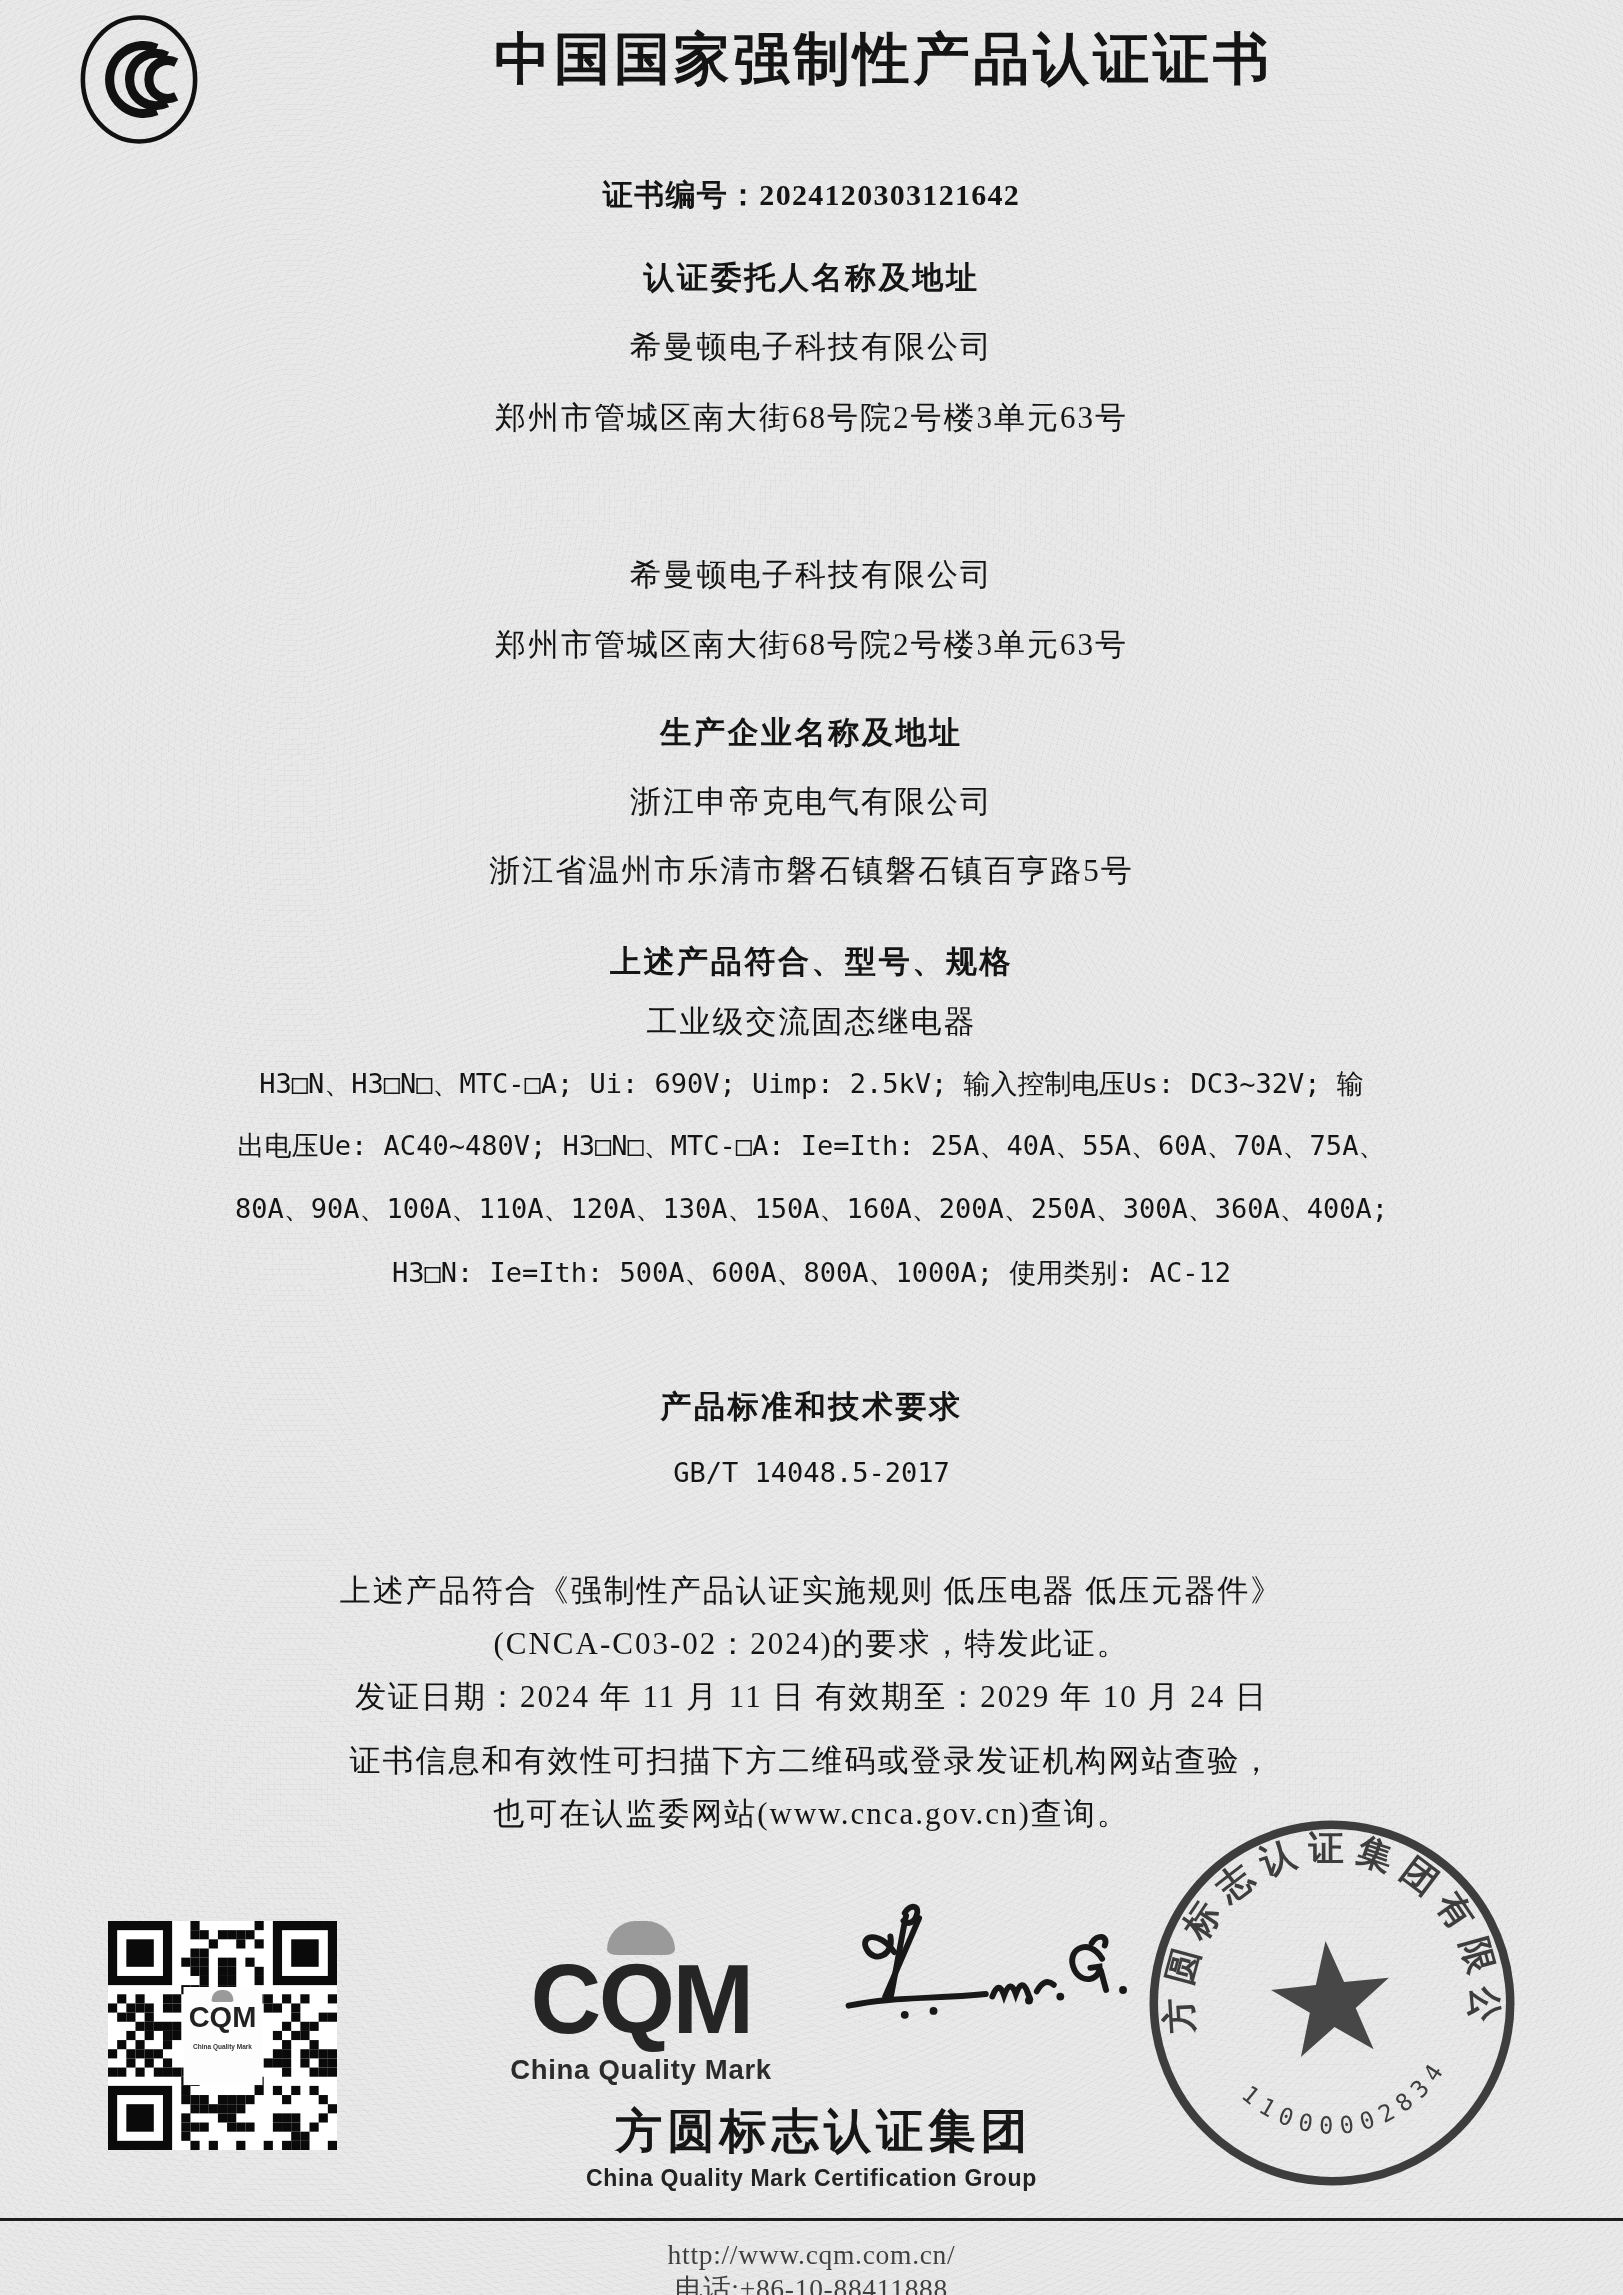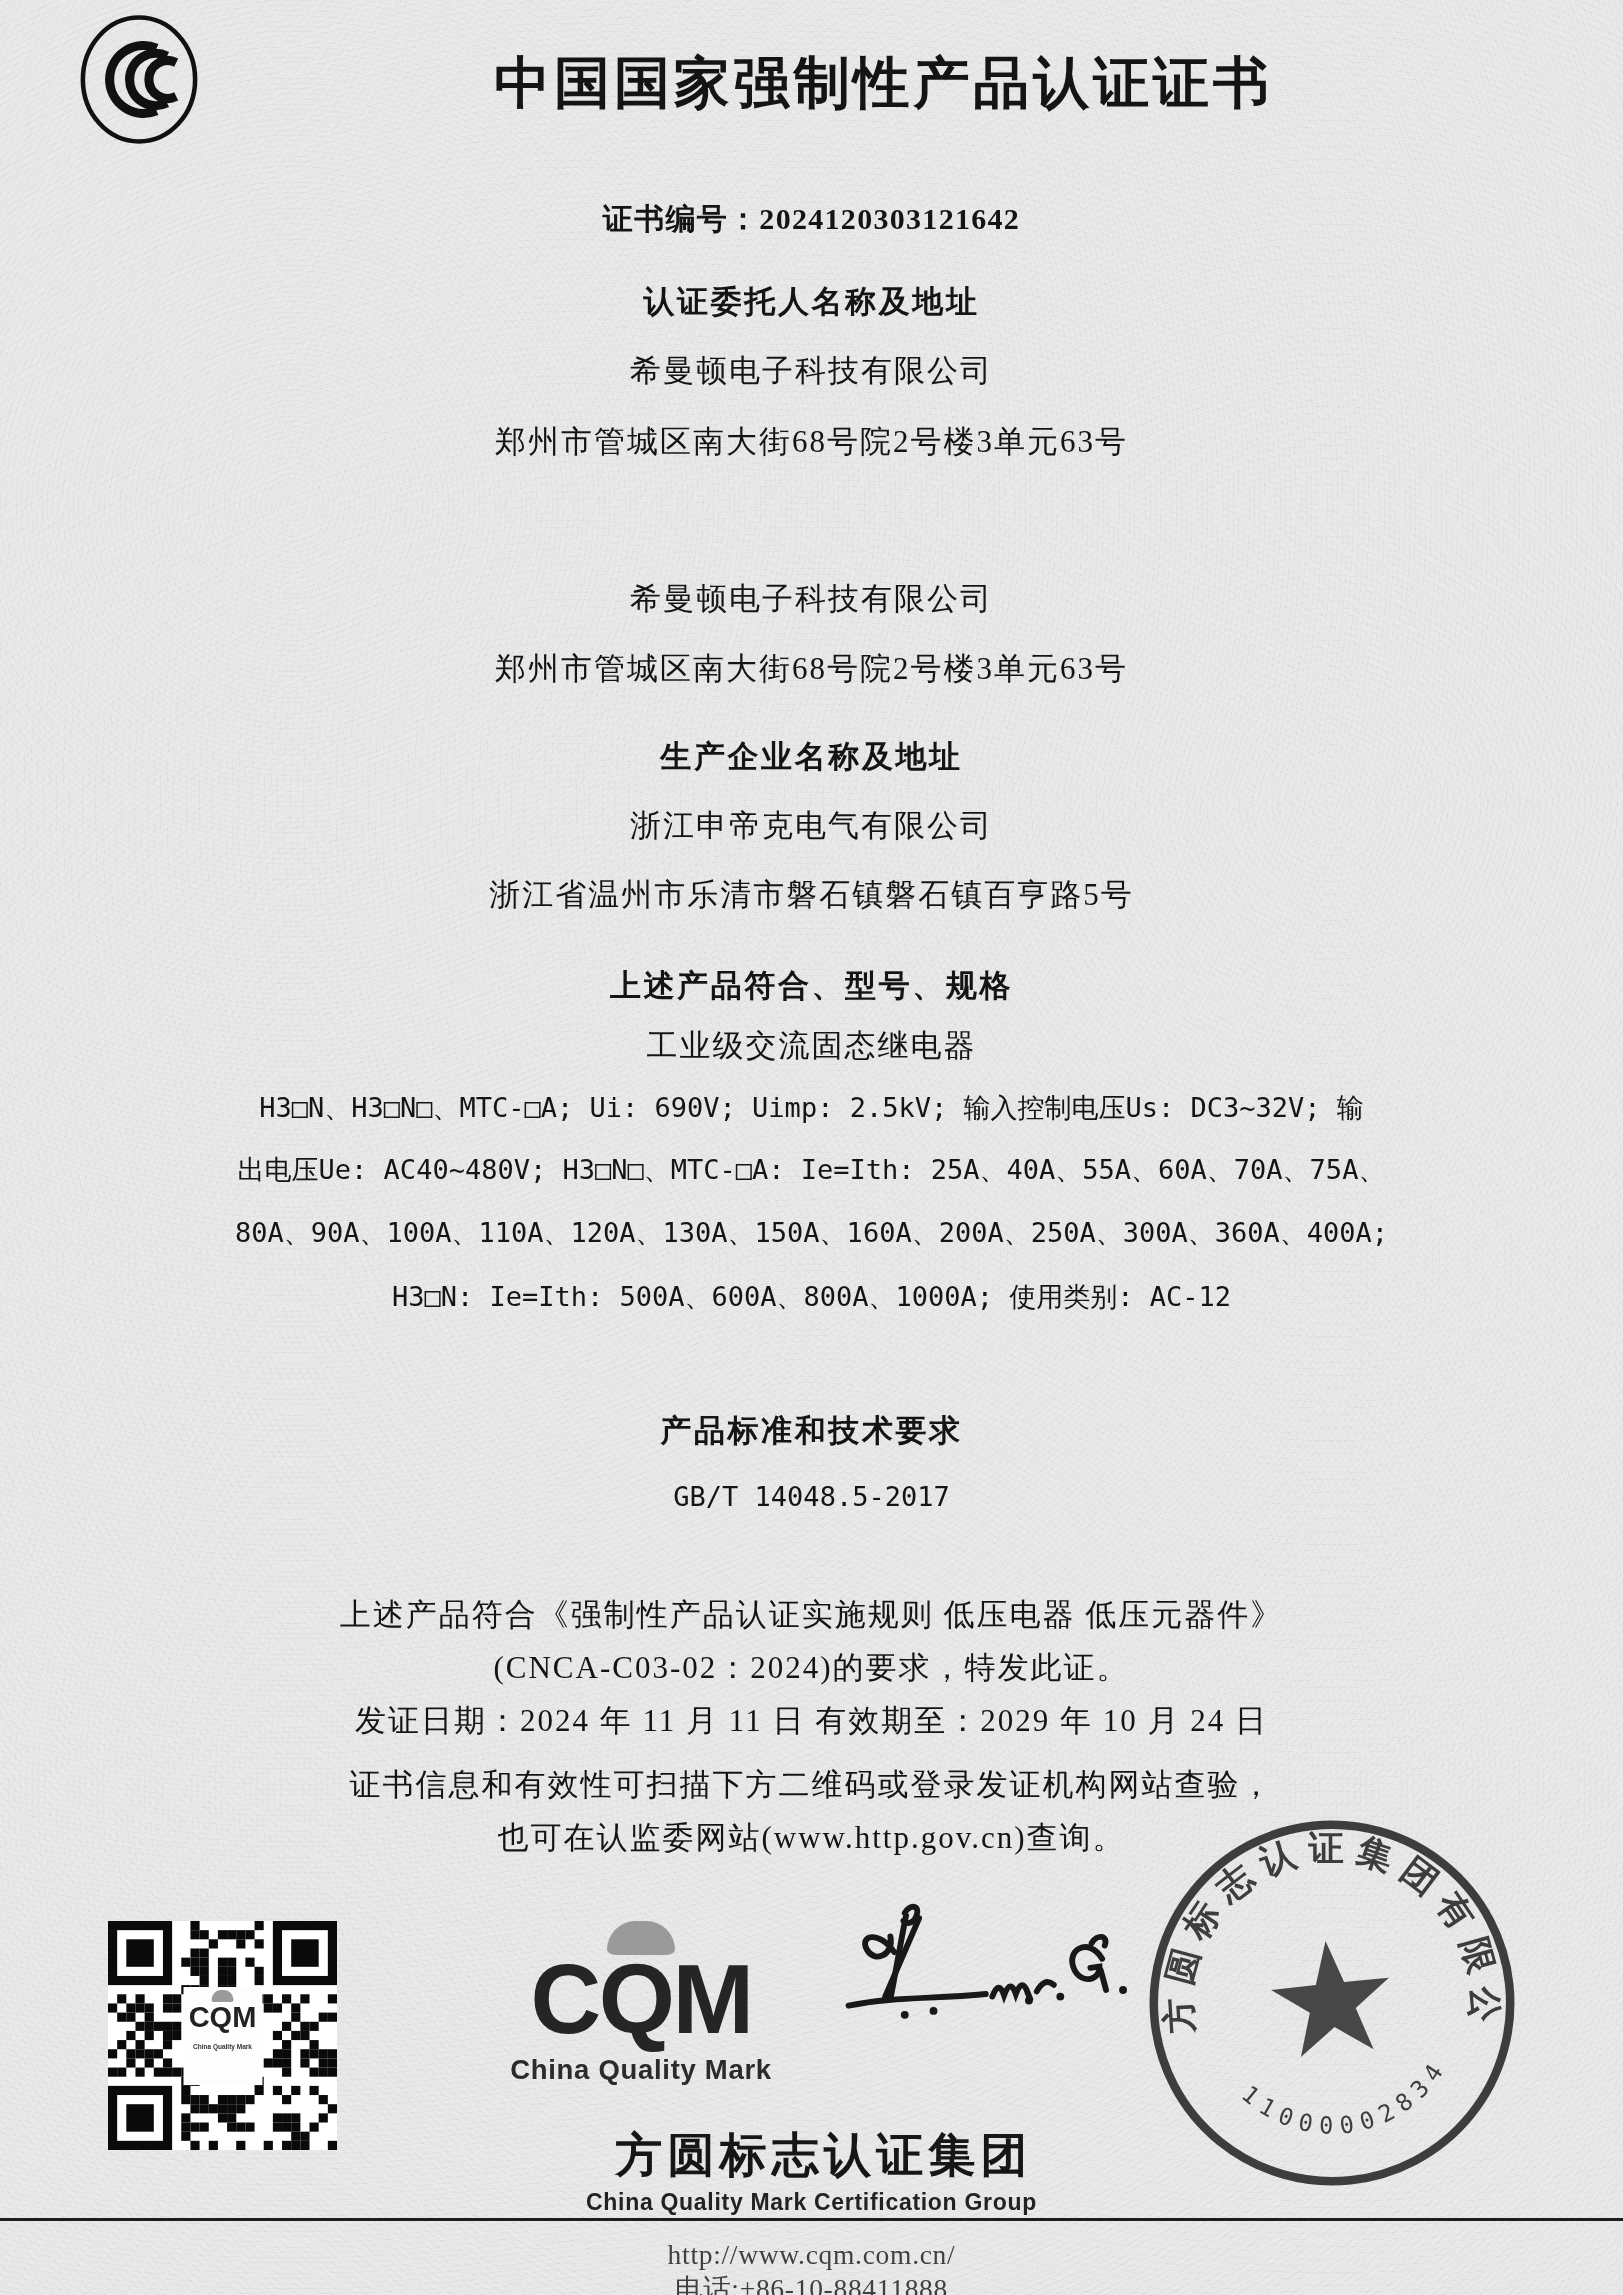--- a/index.html
+++ b/index.html
@@ -9,21 +9,21 @@
     background-color:#e9e9e9;
     background-image:
       repeating-radial-gradient(circle at 18% 22%, rgba(110,110,110,.055) 0 0.7px, transparent 0.7px 5.2px),
       repeating-radial-gradient(circle at 82% 35%, rgba(110,110,110,.05) 0 0.7px, transparent 0.7px 6.5px),
       repeating-radial-gradient(circle at 50% 78%, rgba(110,110,110,.045) 0 0.7px, transparent 0.7px 5.9px),
       repeating-radial-gradient(circle at 35% 55%, rgba(110,110,110,.04) 0 0.7px, transparent 0.7px 7.2px);
     font-family:"Liberation Serif", serif;
     color:#141414;
     overflow:hidden;
   }
-  .abs{position:absolute;left:0;right:0;text-align:center;margin-top:24px;}
+  .abs{position:absolute;left:0;right:0;text-align:center;}
   .title{
     top:22px;left:196px;right:52px;
     font-family:"Liberation Sans", sans-serif;
     font-weight:bold;font-size:56px;letter-spacing:3.9px;text-align:center;
   }
   .certno{top:175px;font-size:30px;font-weight:bold;letter-spacing:1.3px;}
   .h{font-size:31px;font-weight:bold;letter-spacing:2.6px;}
   .t{font-size:31px;letter-spacing:2px;}
   .mono{font-family:"DejaVu Sans Mono", monospace;font-size:27px;letter-spacing:0;}
   .ccc-logo{position:absolute;left:77px;top:14.4px;width:124px;height:131px;}
@@ -95,21 +95,21 @@
   <div class="abs mono" style="top:1191px">80A、90A、100A、110A、120A、130A、150A、160A、200A、250A、300A、360A、400A;</div>
   <div class="abs mono" style="top:1255px">H3□N: Ie=Ith: 500A、600A、800A、1000A; 使用类别: AC-12</div>
 
   <div class="abs h" style="top:1386px">产品标准和技术要求</div>
   <div class="abs mono" style="top:1457px">GB/T 14048.5-2017</div>
 
   <div class="abs t" style="top:1570px">上述产品符合《强制性产品认证实施规则 低压电器 低压元器件》</div>
   <div class="abs t" style="top:1623px">(CNCA-C03-02：2024)的要求，特发此证。</div>
   <div class="abs t" style="top:1676px">发证日期：2024 年 11 月 11 日  有效期至：2029 年 10 月 24 日</div>
   <div class="abs t" style="top:1740px">证书信息和有效性可扫描下方二维码或登录发证机构网站查验，</div>
-  <div class="abs t" style="top:1793px">也可在认监委网站(www.http.gov.cn)查询。</div>
+  <div class="abs t" style="top:1793px">也可在认监委网站(www.cnca.gov.cn)查询。</div>
 
   <div class="qr">
     <svg viewBox="0 0 350 350">
       <g id="qr-modules" fill="#0a0a0a">
           <rect x="126" y="0" width="14" height="14"></rect>
           <rect x="224" y="0" width="14" height="14"></rect>
           <rect x="126" y="14" width="14" height="14"></rect>
           <rect x="140" y="14" width="14" height="14"></rect>
           <rect x="168" y="14" width="14" height="14"></rect>
           <rect x="182" y="14" width="14" height="14"></rect>

